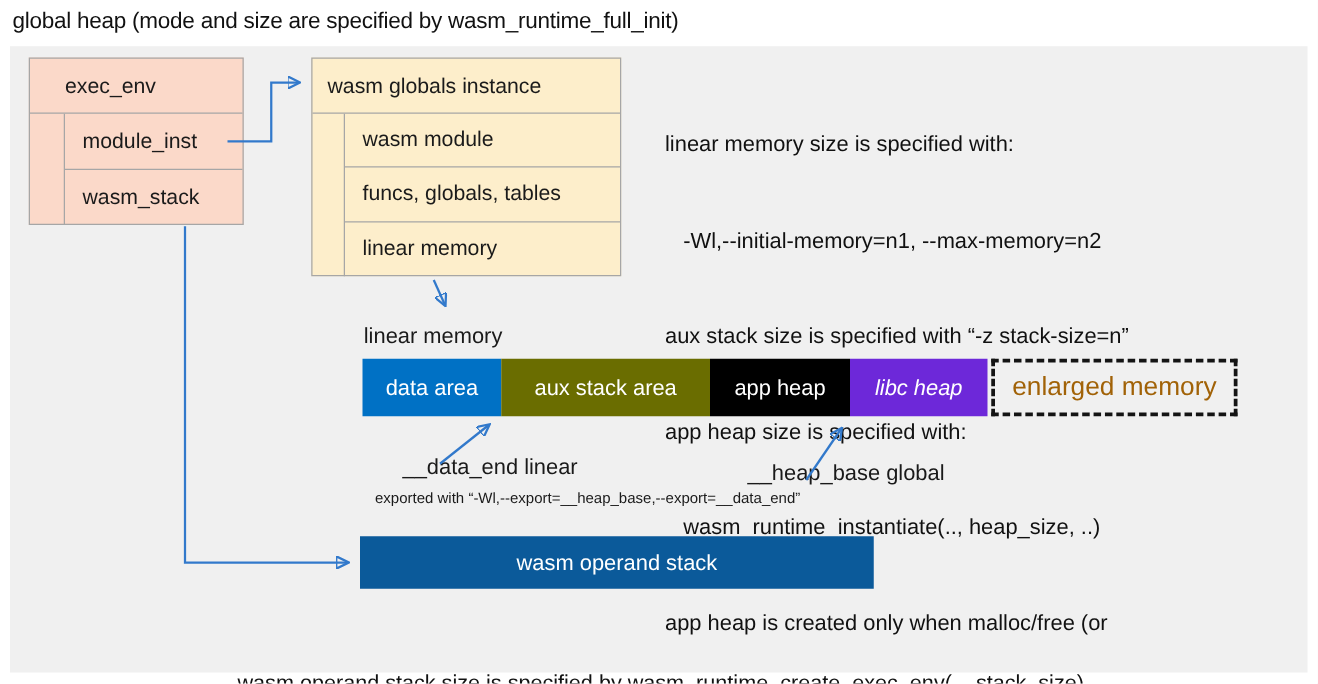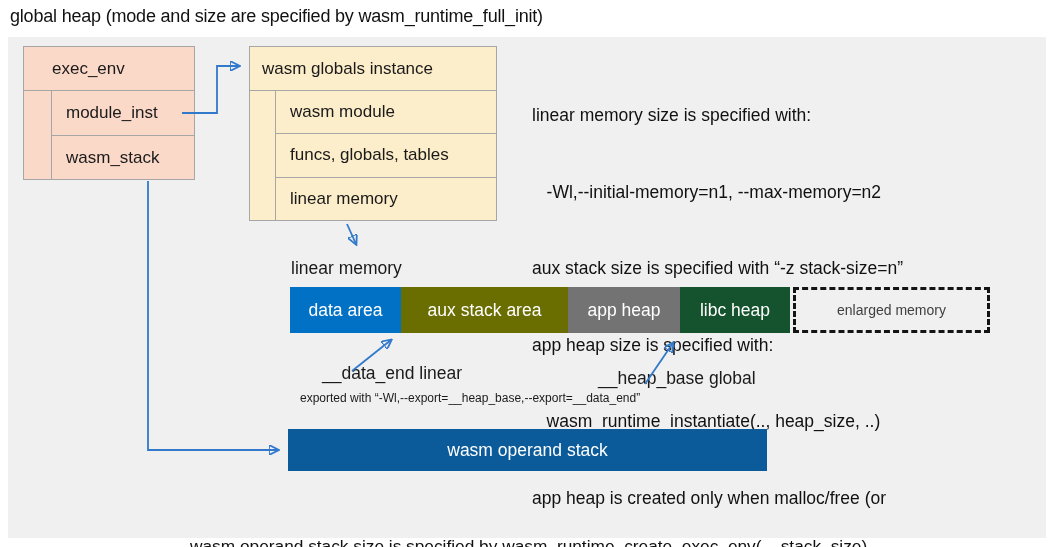--- a/index.html
+++ b/index.html
@@ -35,32 +35,32 @@
   
   .notes { position: absolute; left: 532px; top: 52px; font-size: 17.5px; line-height: 25.5px; white-space: pre; color: #111; }
 
   .lm-label { position: absolute; left: 291px; top: 258px; font-size: 17.5px; }
 
   
   .lm-bar { position: absolute; left: 290px; top: 287px; height: 46px; display: flex; }
   .seg { display: flex; align-items: center; justify-content: center; color: #ffffff; font-size: 17.5px; }
   .seg-data  { width: 111px; background: #0071c5; }
   .seg-aux   { width: 167px; background: #6a6d00; }
-  .seg-app   { width: 112px; background: #737373; }
-  .seg-libc  { width: 110px; background: #14532d; }
+  .seg-app   { width: 112px; background: #000000; }
+  .seg-libc  { width: 110px; background: #6d28d9; font-style: italic; }
   .seg-enl   { position: absolute; left: 793px; top: 287px; width: 197px; height: 46px;
                display: flex; align-items: center; justify-content: center;
-               border: 3px dashed #141414; color: #404040; font-size: 14px; background: transparent; }
+               border: 3px dashed #141414; color: #a16207; font-size: 21px; background: transparent; }
 
   .lbl-data-end  { position: absolute; left: 322px; top: 363px; font-size: 17.5px; }
   .lbl-heap-base { position: absolute; left: 598px; top: 368px; font-size: 17.5px; }
   .lbl-exported  { position: absolute; left: 300px; top: 391px; font-size: 12px; }
 
   
-  .op-stack { position: absolute; left: 288px; top: 429px; width: 479px; height: 42px;
+  .op-stack { position: absolute; left: 288px; top: 429px; width: 411px; height: 42px;
               background: #0b5a9a; color: #ffffff; display: flex; align-items: center;
               justify-content: center; font-size: 17.5px; }
 
   .footer { position: absolute; left: 190px; top: 478px; font-size: 17.3px; line-height: 27.5px; white-space: pre; color: #111; }
 
   svg.overlay { position: absolute; left: 0; top: 0; width: 1054px; height: 547px; pointer-events: none; }
   svg.overlay path { fill: none; stroke: #3279cb; stroke-width: 1.8; }
 </style>
 </head>
 <body>

